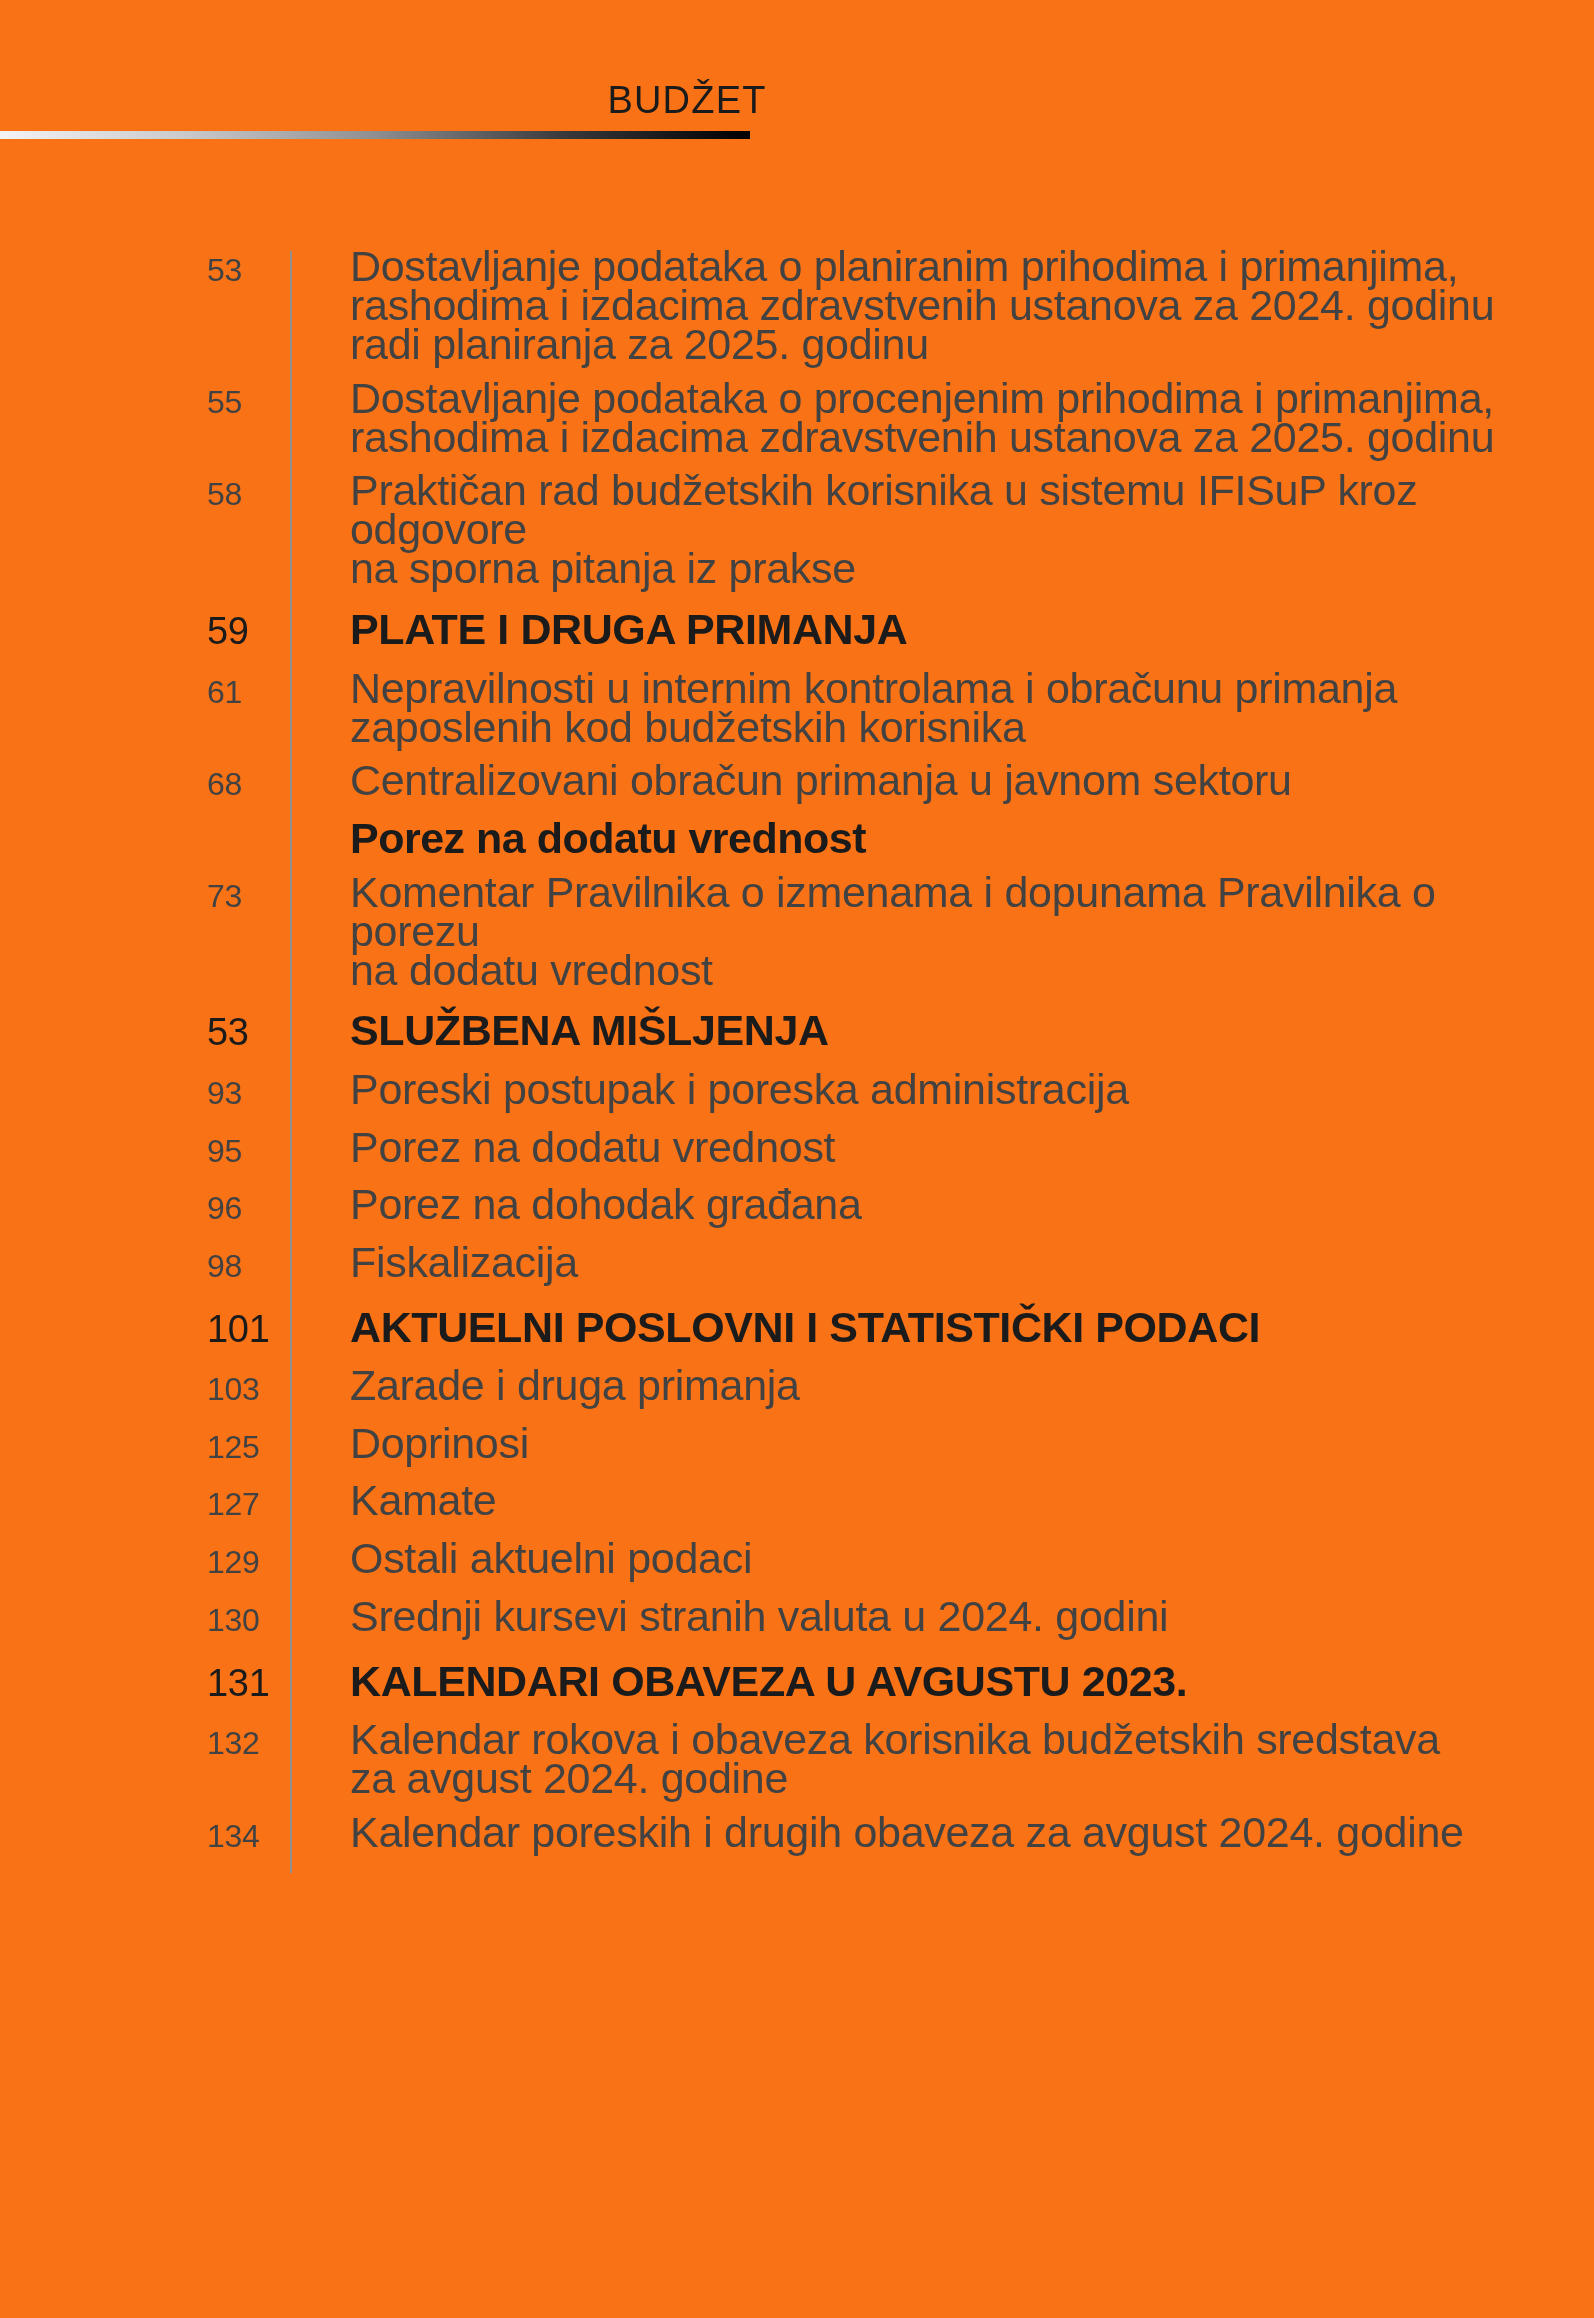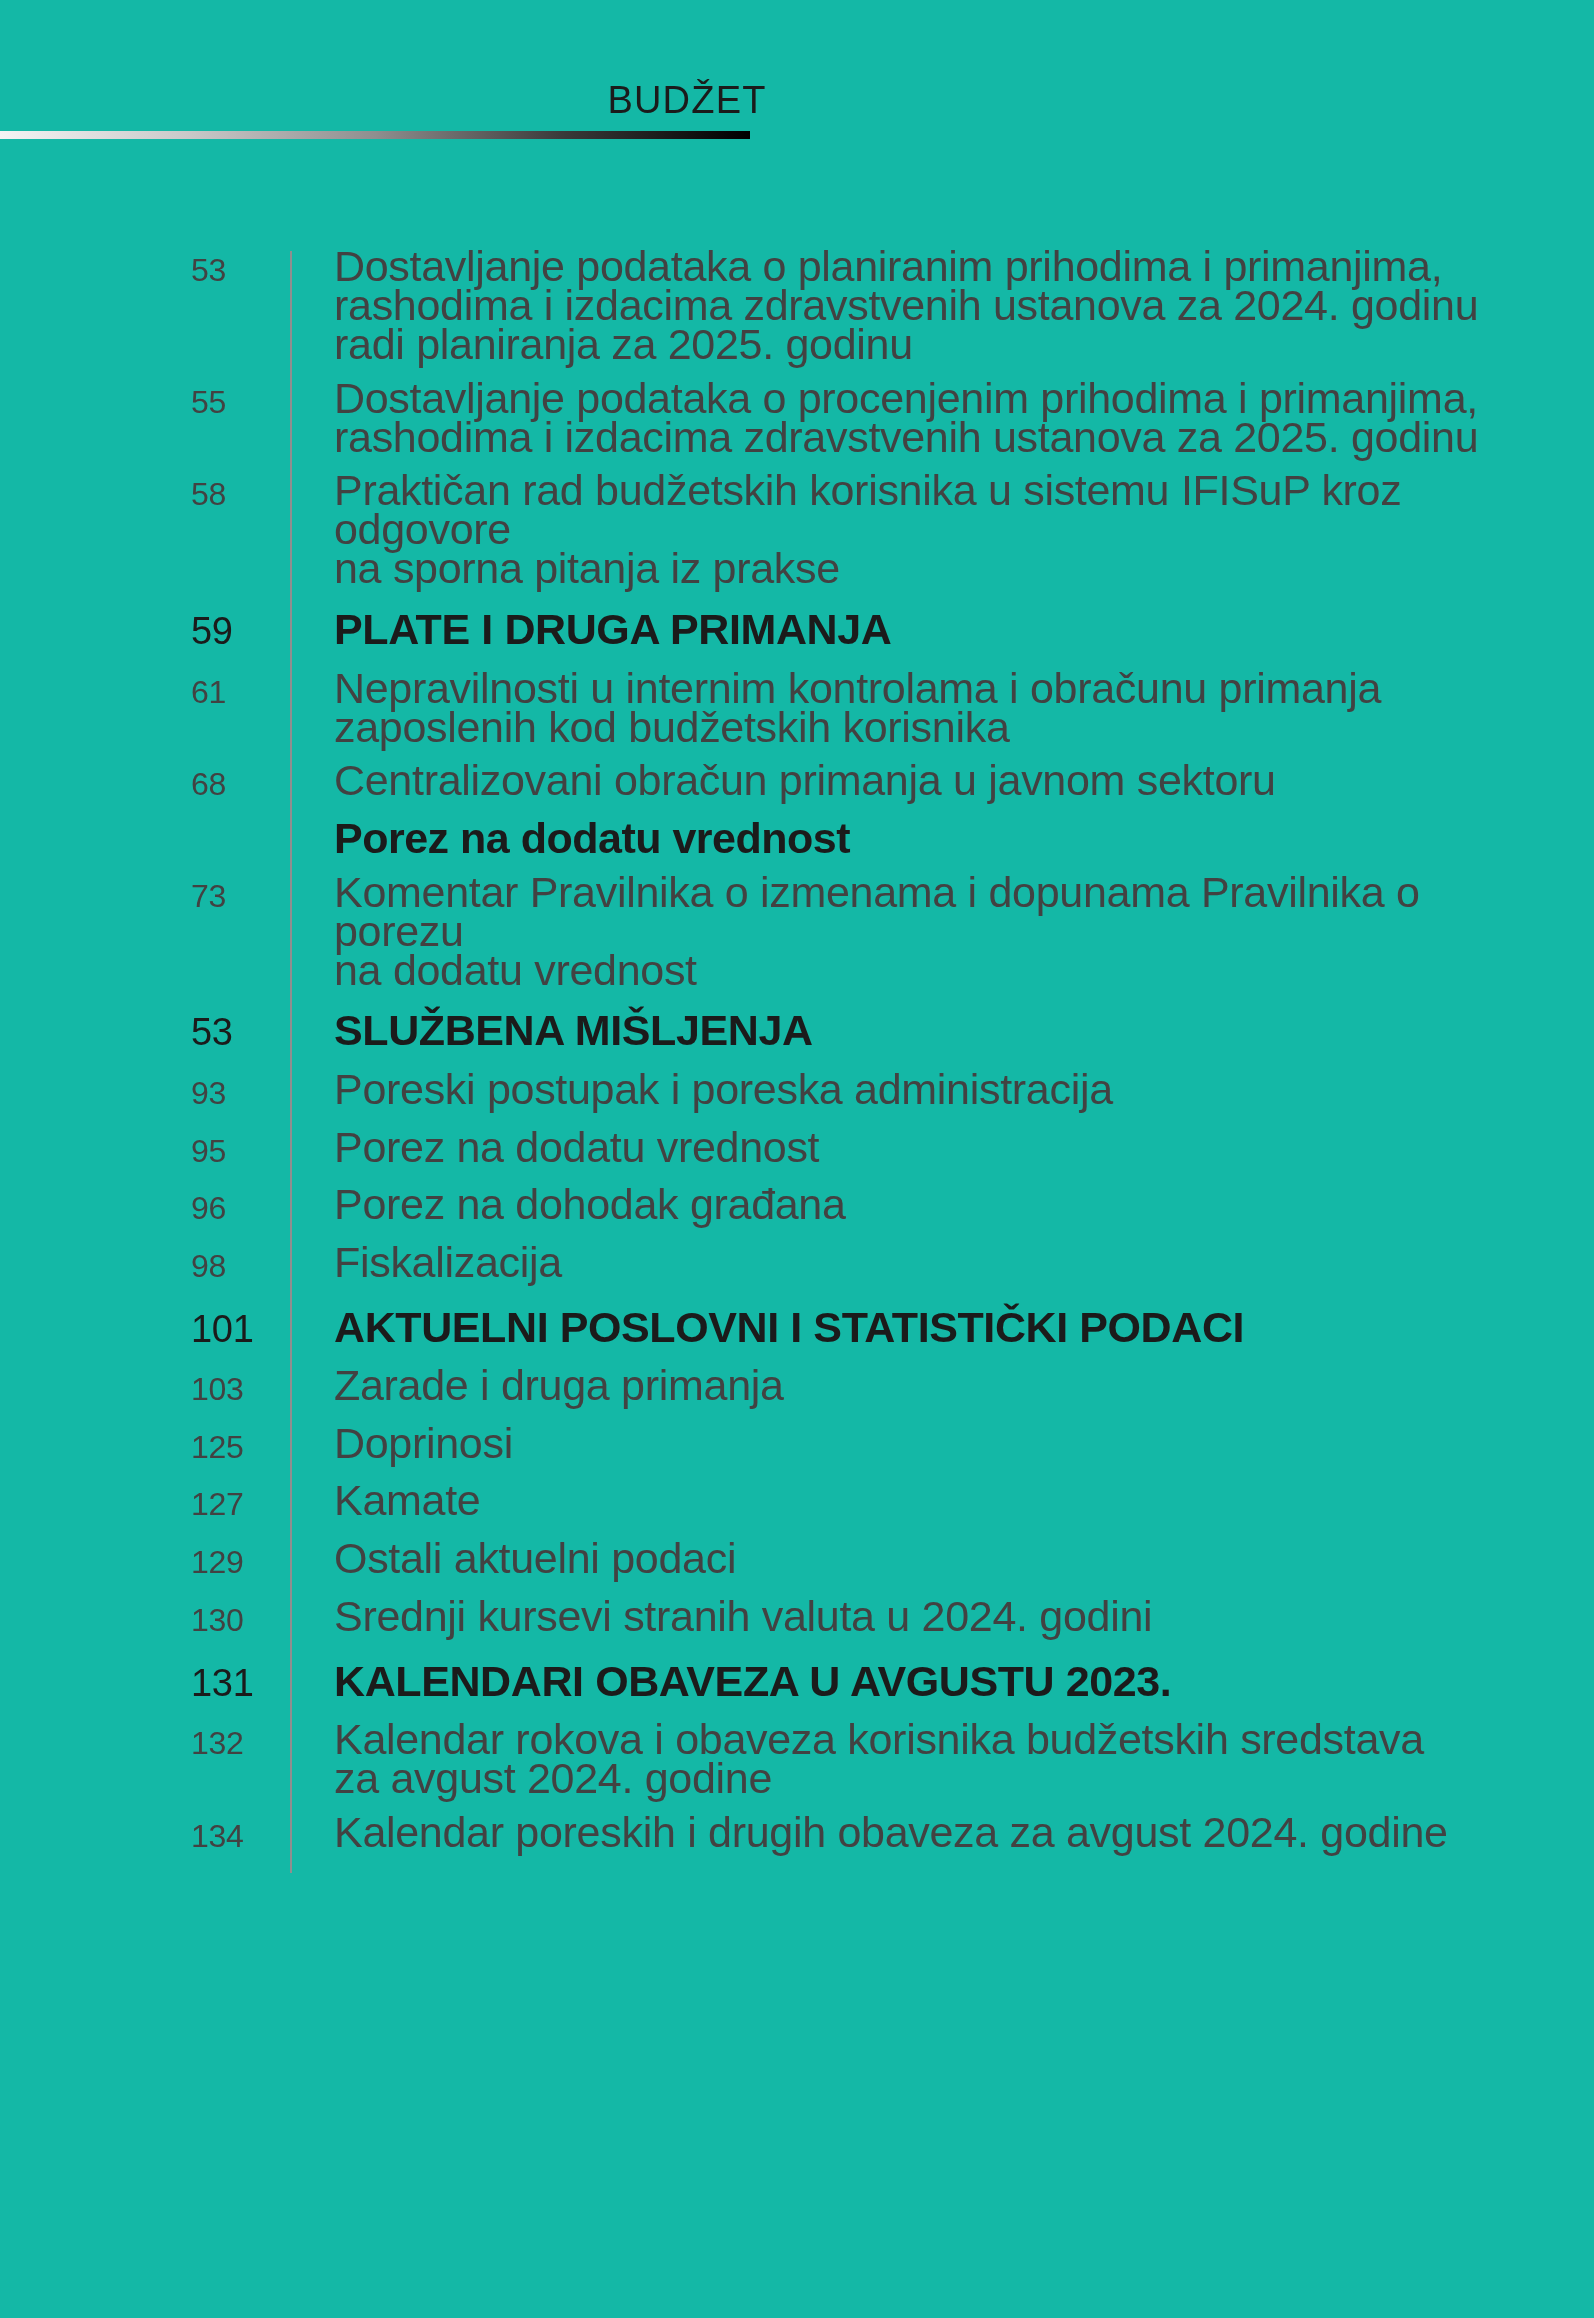--- a/index.html
+++ b/index.html
@@ -1,19 +1,19 @@
 <!DOCTYPE html>
 <html style="--c-text: #424242; --c-heading: #1b1b1b; --c-divider: #8f8f8f;font-size:13px"><head>
 <meta charset="utf-8">
 <style>
   html,body { margin:0; padding:0; background:#ffffff; }
   .page {
     position:relative;
     width:1594px; height:2319px;
-    background:#14b8a6;
+    background:#f97316;
     overflow:hidden;
     font-family:"Liberation Sans","DejaVu Sans",sans-serif;
   }
 
   
   .doc-title {
     position:absolute; top:79px; left:0; width:1374px;
     margin:0; text-align:center;
     font-size:38px; line-height:43px; font-weight:300;
     letter-spacing:1.2px; color:var(--c-heading,#1a1a1a);
@@ -32,20 +32,21 @@
   }
 
   
   .toc { position:absolute; left:191px; top:247px; width:1341px; }
   .row { display:flex; align-items:baseline; }
   .num {
     flex:none; width:100px;
     font-size:32px; line-height:39px;
     color:var(--c-text,#424242);
     letter-spacing:-0.3px;
+    margin-left:16px;
   }
   .title {
     flex:1; padding-left:43px;
     white-space:pre-line;
     font-size:43px; line-height:39px; font-weight:300;
     color:var(--c-text,#424242);
     letter-spacing:-0.3px;
   }
   .row.item    { margin-bottom:14.7px; }
   .row.sub     { margin-bottom:14.7px; }

